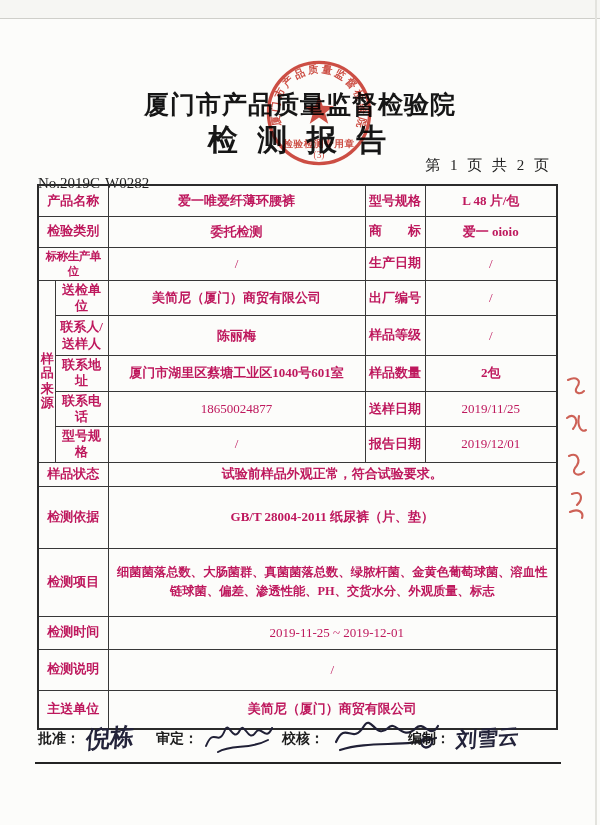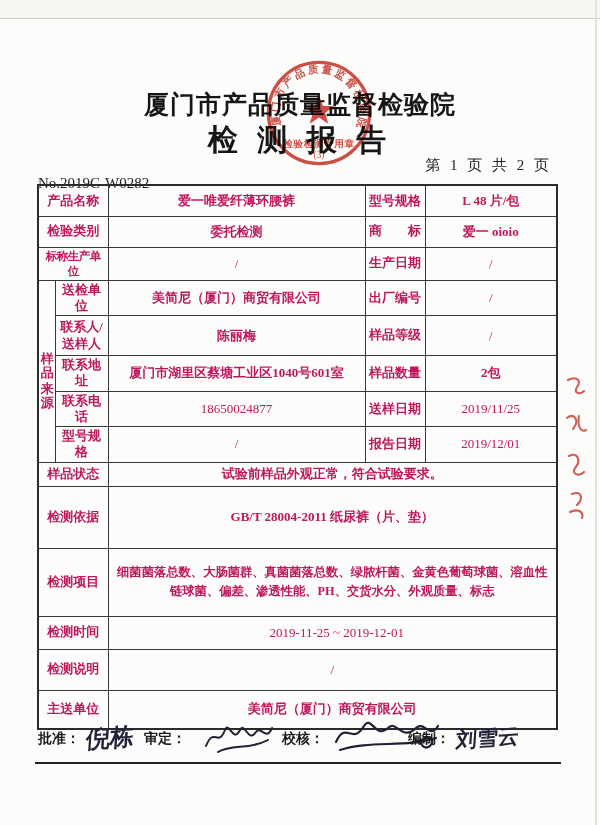--- a/index.html
+++ b/index.html
@@ -191,21 +191,21 @@
     <tr style="height:39px">
       <td colspan="2" class="lbl">主送单位</td>
       <td colspan="3" class="val-left">美简尼（厦门）商贸有限公司</td>
     </tr>
   </tbody>
     </table>
 
   <div class="sign-row">
     <span class="slabel" style="left:38px">批准：</span>
     <span class="sig-text" style="left:86px; top:0px; font-size:24px">倪栋</span>
-    <span class="slabel" style="left:144px">审定：</span>
+    <span class="slabel" style="left:156px">审定：</span>
     <svg class="sig-svg" style="left:198px; top:-4px" width="78" height="40">
       <path d="M8,28 C16,8 20,30 27,12 C31,2 35,26 42,12 C47,3 50,26 58,14 C63,7 68,24 74,10 M20,34 C34,26 52,32 70,22" fill="none" stroke="#202036" stroke-width="2" stroke-linecap="round"></path>
     </svg>
     <span class="slabel" style="left:282px">校核：</span>
     <svg class="sig-svg" style="left:326px; top:-10px" width="118" height="50">
       <path d="M10,30 C20,8 26,34 38,14 C45,2 50,28 62,16 C70,7 76,30 90,16 C98,8 104,28 112,14 M14,38 C44,28 80,36 110,26 M96,28 C104,22 110,28 104,34 C98,38 92,32 98,26" fill="none" stroke="#202036" stroke-width="2.2" stroke-linecap="round"></path>
     </svg>
     <span class="slabel" style="left:408px">编制：</span>
     <span class="sig-text" style="left:456px; top:2px; font-size:21px">刘雪云</span>
   </div>

